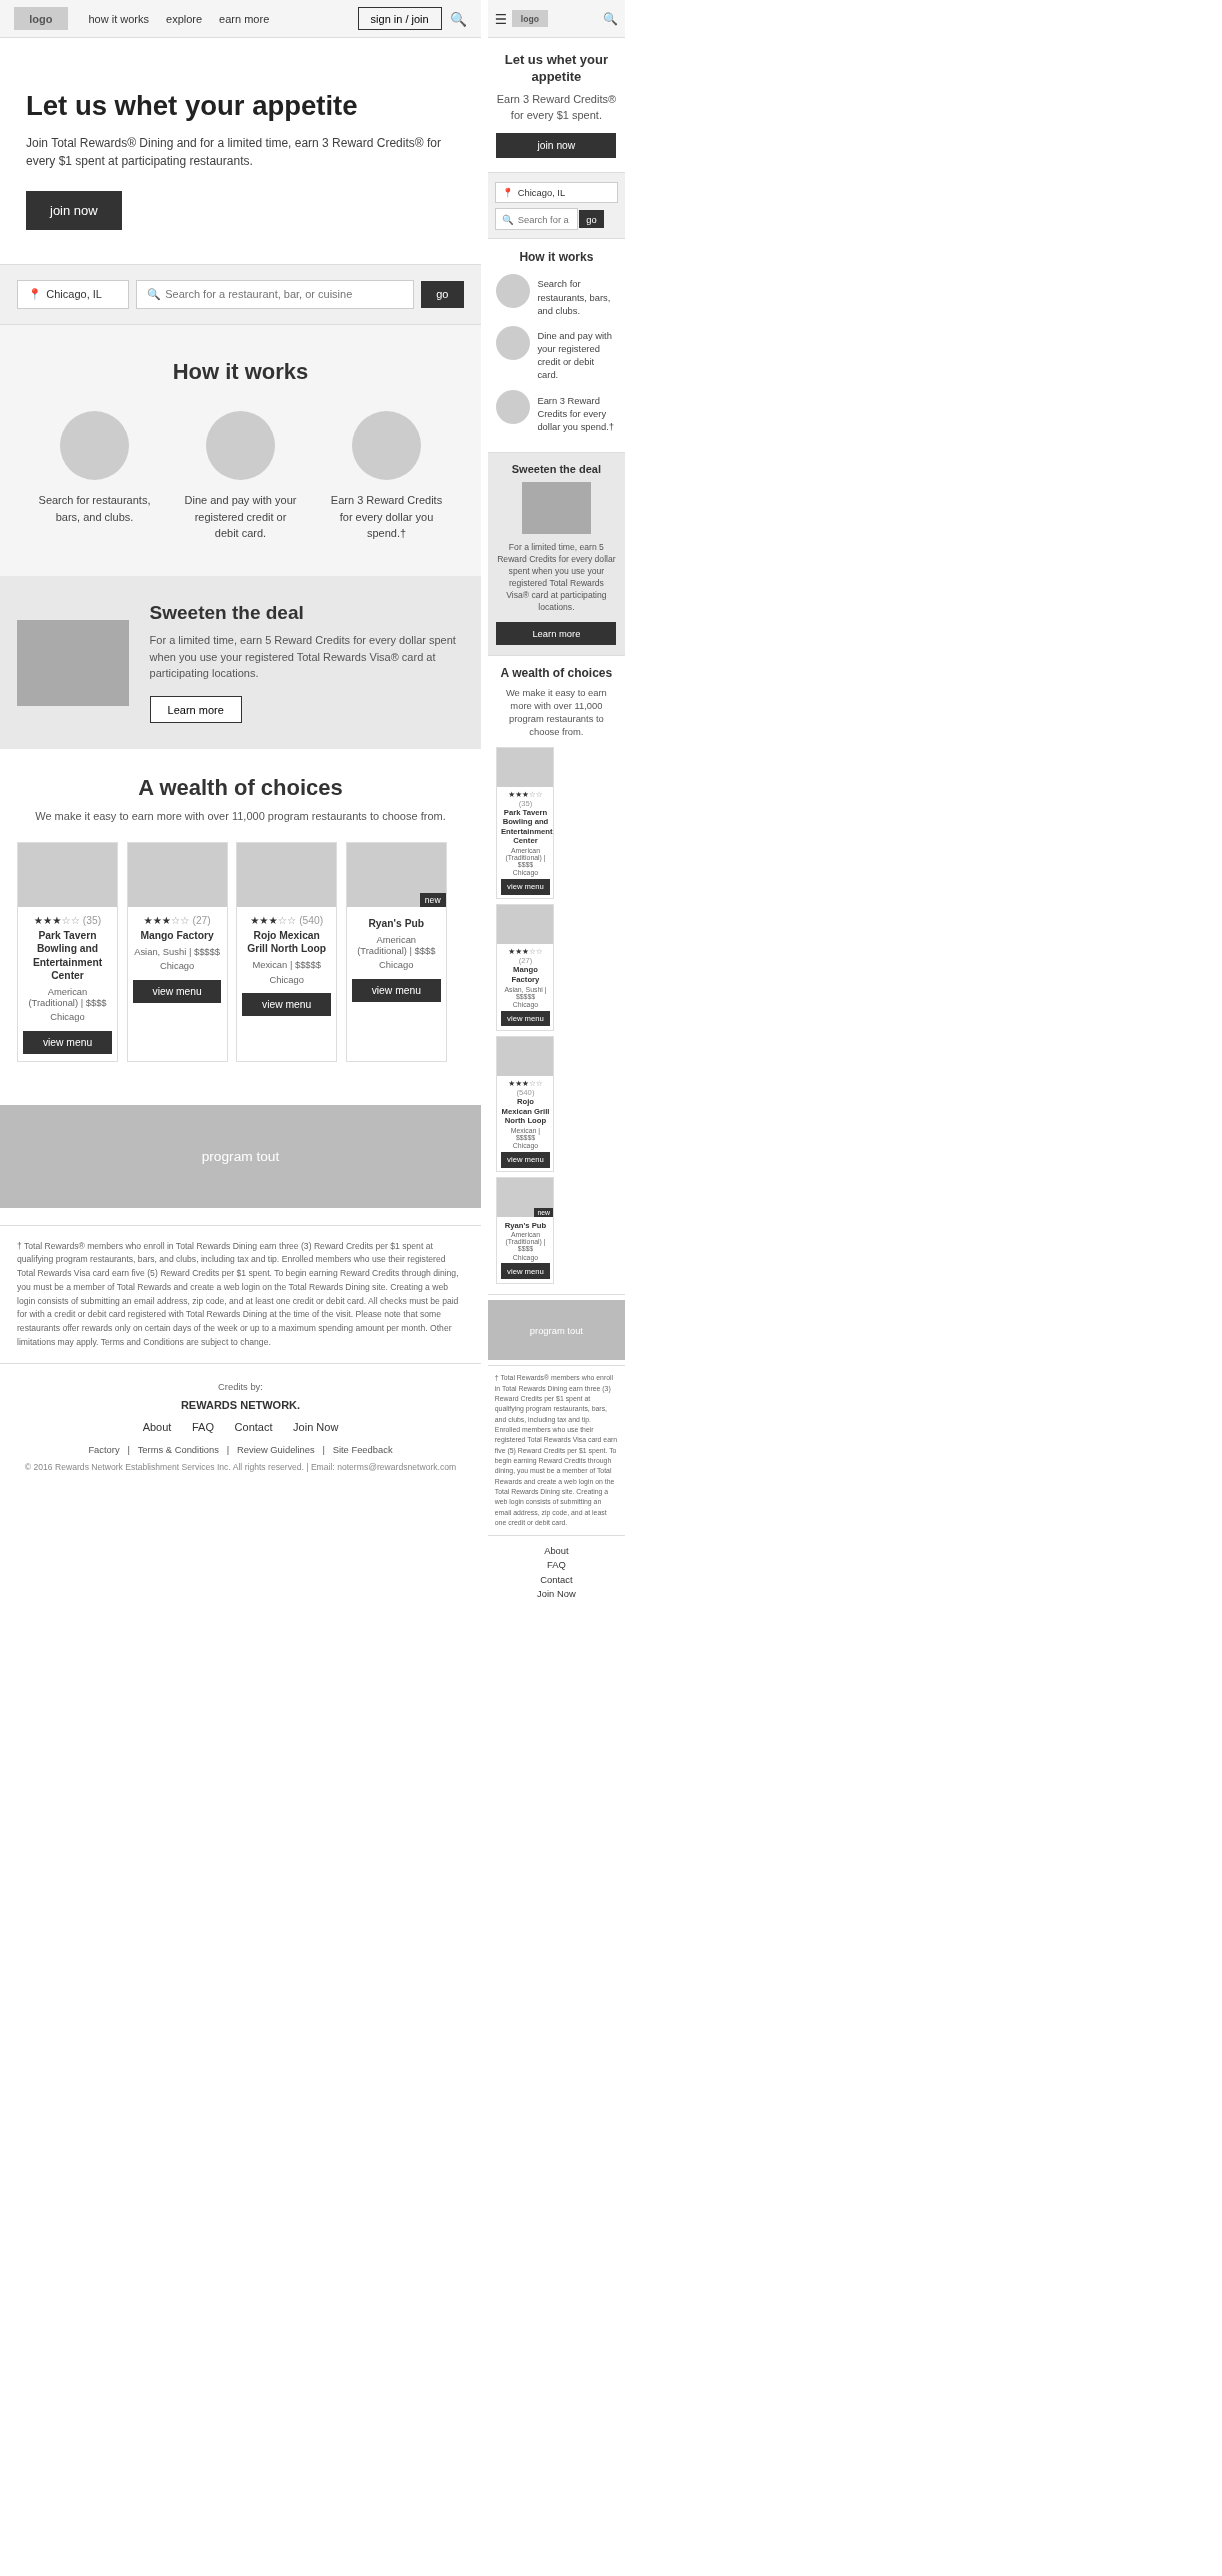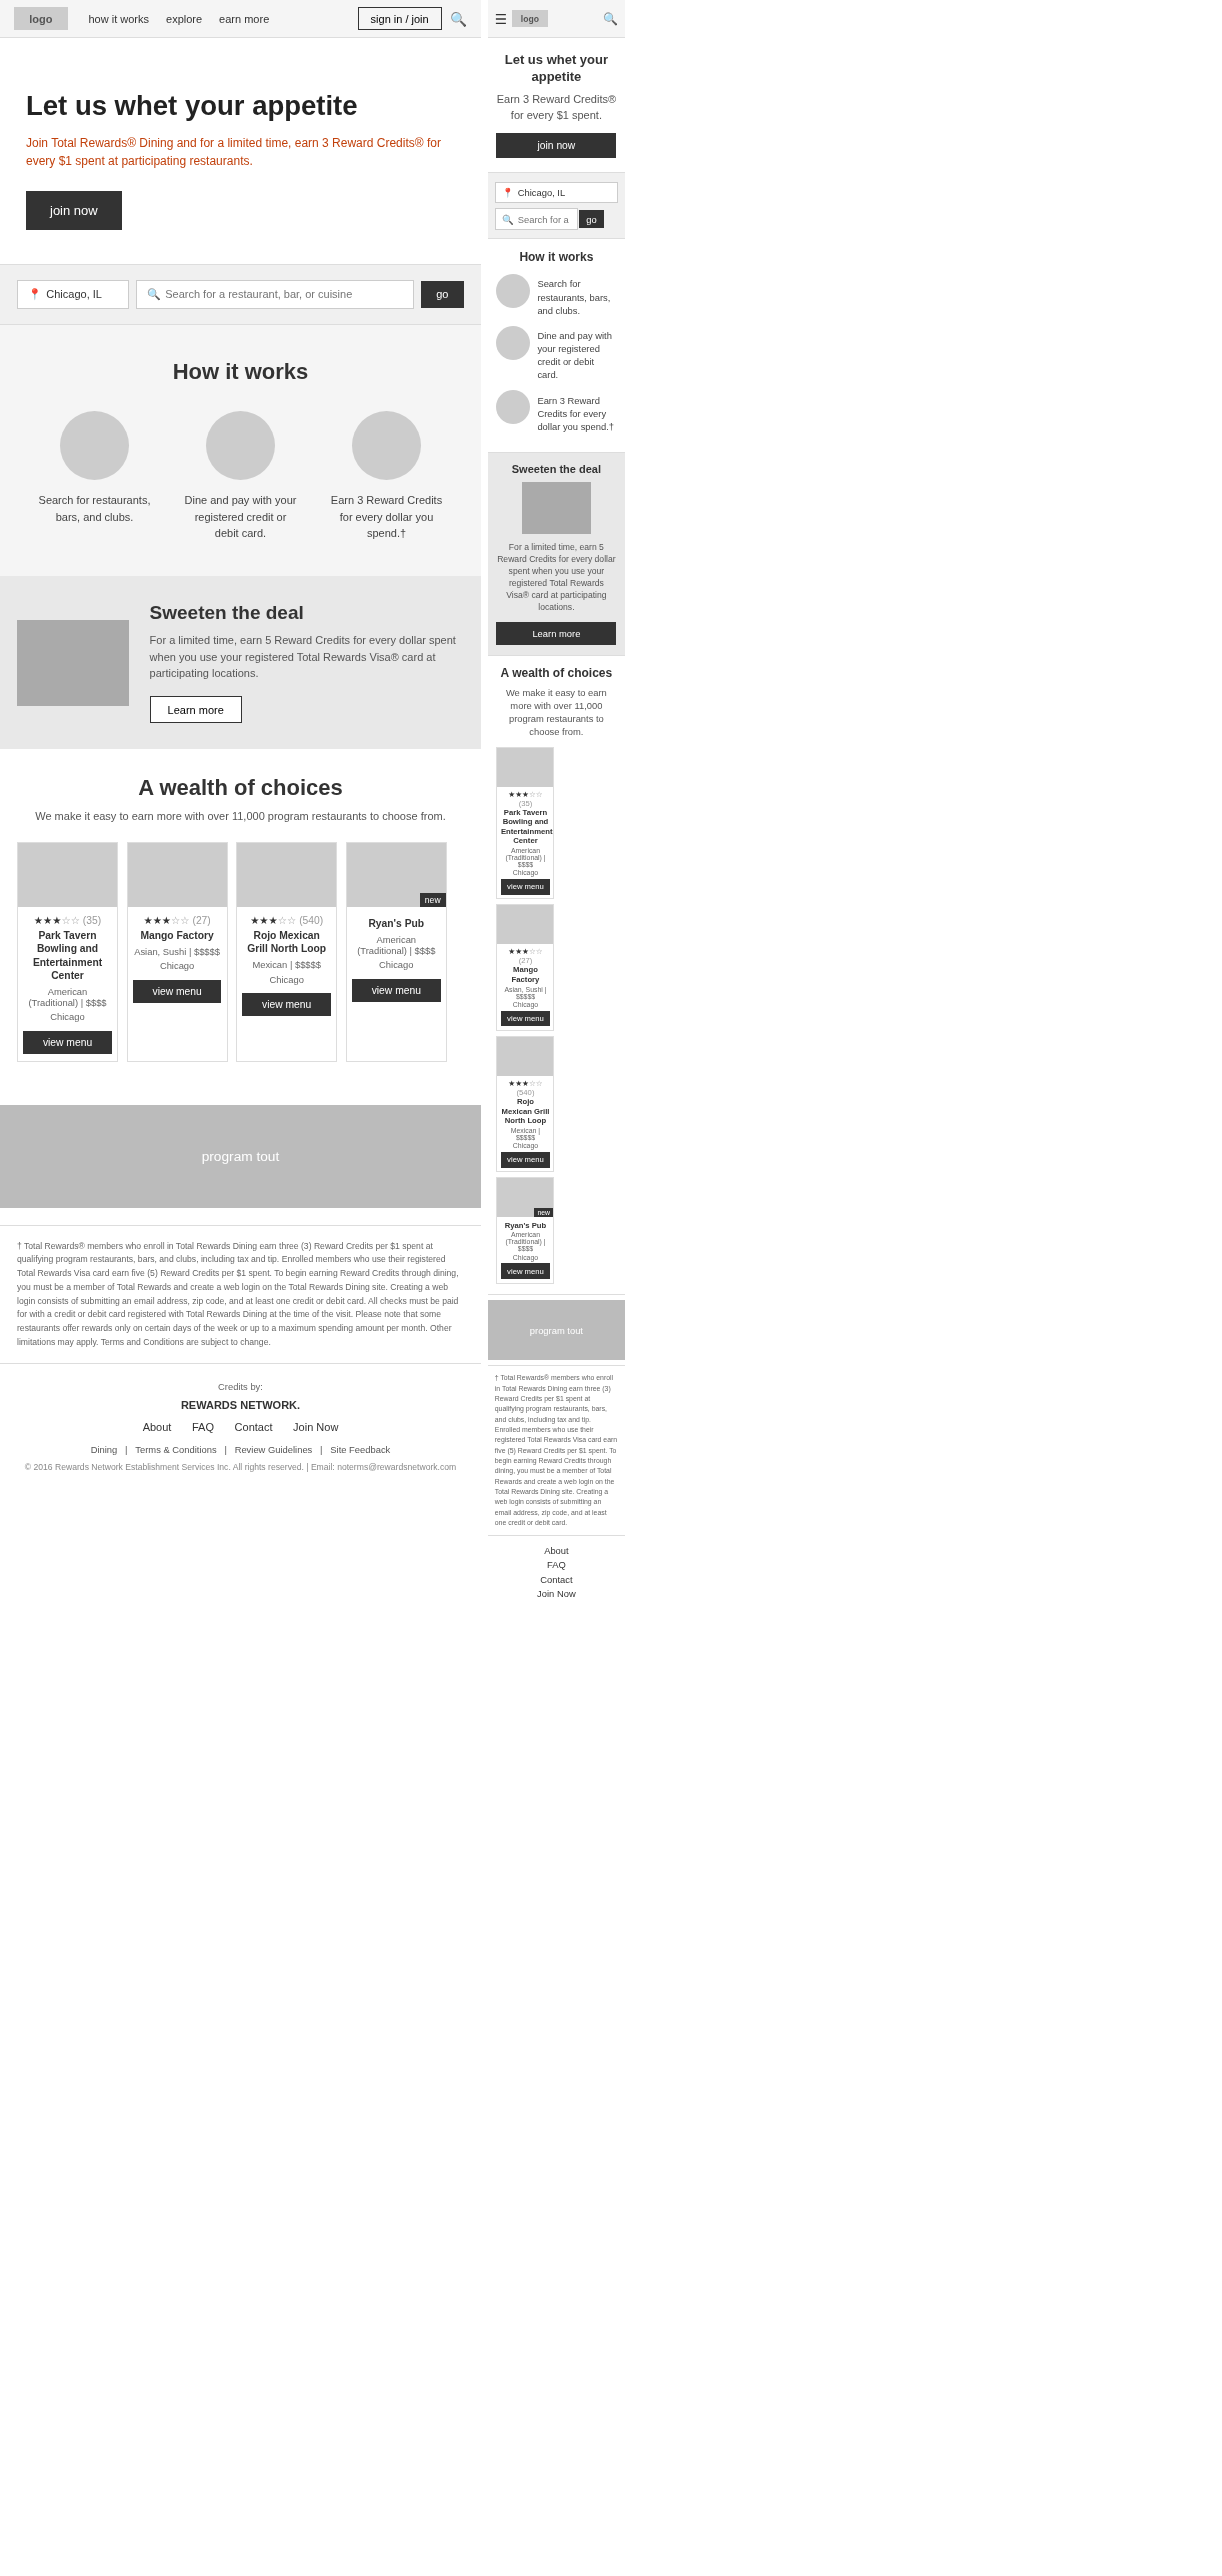--- a/index.html
+++ b/index.html
@@ -14,21 +14,21 @@
     .main-nav { background: #f5f5f5; border-bottom: 0.9px solid #ddd; padding: 0 13.7px; display: flex; align-items: center; height: 38px; }
     .main-nav .logo-box { background: #ccc; color: #555; font-weight: bold; padding: 5.2px 15.5px; font-size: 11px; margin-right: 20.6px; }
     .main-nav .nav-links { display: flex; gap: 17px; flex: 1; }
     .main-nav .nav-links a { text-decoration: none; color: #333; font-size: 11px; }
     .main-nav .sign-in-btn { border: 1.7px solid #333; background: transparent; padding: 4.3px 12px; font-size: 11px; cursor: pointer; margin-right: 8.6px; }
     .main-nav .search-icon-btn { background: none; border: none; font-size: 13.7px; cursor: pointer; }
 
     
     .hero { padding: 52px 26px 34px; }
     .hero h1 { font-size: 27.5px; font-weight: bold; margin-bottom: 12px; color: #222; }
-    .hero p { font-size: 12px; color: #c2410c; margin-bottom: 20.6px; line-height: 1.5; }
+    .hero p { font-size: 12px; color: #404040; margin-bottom: 20.6px; line-height: 1.5; }
     .join-now-btn { background: #333; color: #fff; border: none; padding: 12px 24px; font-size: 13px; cursor: pointer; }
 
     
     .search-bar { background: #f0f0f0; padding: 15.5px 17px; display: flex; align-items: center; gap: 6.9px; border-top: 0.9px solid #ddd; border-bottom: 0.9px solid #ddd; }
     .location-box { display: flex; align-items: center; gap: 4.3px; background: #fff; border: 0.9px solid #ccc; padding: 6.9px 10.3px; font-size: 11px; min-width: 112px; }
     .search-input-box { display: flex; align-items: center; gap: 4.3px; background: #fff; border: 0.9px solid #ccc; padding: 6.9px 10.3px; flex: 1; font-size: 11px; }
     .search-input-box input { border: none; outline: none; width: 100%; font-size: 11px; background: transparent; }
     .go-btn { background: #333; color: #fff; border: none; padding: 7.7px 15.5px; font-size: 11px; cursor: pointer; }
 
     
@@ -266,21 +266,21 @@
     <footer class="footer">
       <div class="powered-by">Credits by:</div>
       <div class="rewards-logo">REWARDS NETWORK.</div>
       <nav class="footer-nav">
         <a href="#">About</a>
         <a href="#">FAQ</a>
         <a href="#">Contact</a>
         <a href="#">Join Now</a>
       </nav>
       <div class="footer-links">
-        <a href="#">Dining</a> |
+        <a href="#">Factory</a> |
         <a href="#">Terms &amp; Conditions</a> |
         <a href="#">Review Guidelines</a> |
         <a href="#">Site Feedback</a>
       </div>
       <div class="copyright">© 2016 Rewards Network Establishment Services Inc. All rights reserved. | Email: noterms@rewardsnetwork.com</div>
     </footer>
   </div>
 
   <div class="side-col">
 

